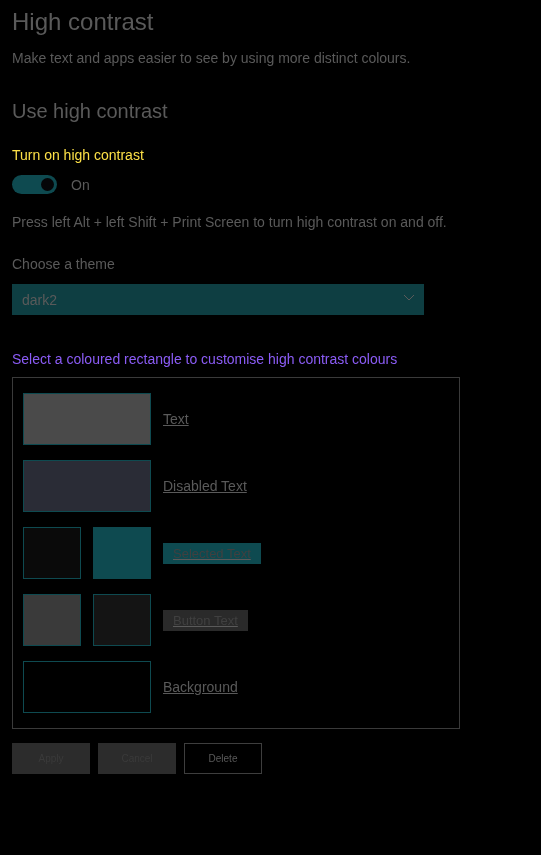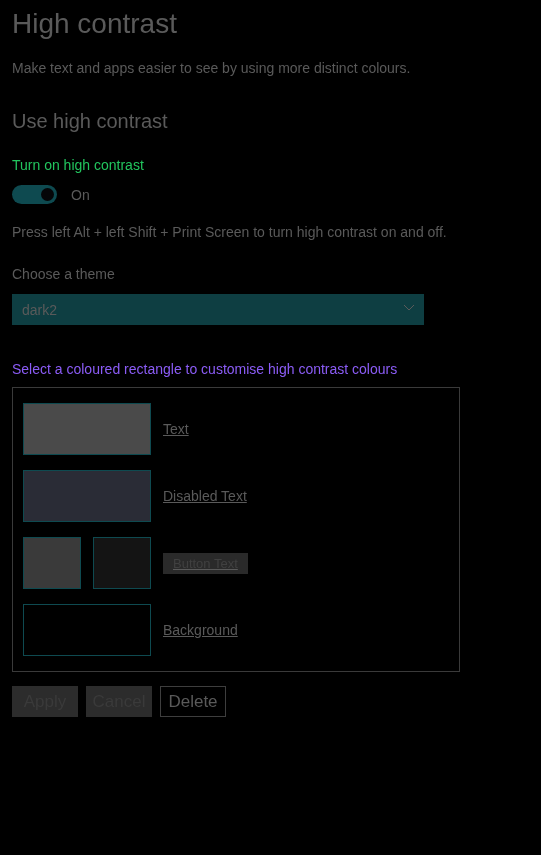--- a/index.html
+++ b/index.html
@@ -7,37 +7,37 @@
     background: #000000;
     color: #5a5a5a;
     font-family: "Segoe UI", sans-serif;
     font-size: 14px;
     width: 541px;
     height: 855px;
     padding: 8px 12px;
     overflow: hidden;
   }
   .page-title {
-    font-size: 28px;
+    font-size: 24px;
     font-weight: 350;
     color: #5a5a5a;
-    margin-bottom: 20px;
+    margin-bottom: 14px;
   }
   .subtitle-desc {
     color: #5a5a5a;
     margin-bottom: 34px;
   }
   .section-header {
     font-size: 20px;
     font-weight: 400;
     color: #5a5a5a;
     margin-bottom: 24px;
   }
   .label-row {
-    color: #22c55e;
+    color: #fde047;
     margin-bottom: 12px;
   }
   .toggle-row {
     display: flex;
     align-items: center;
     gap: 14px;
     margin-bottom: 20px;
   }
   .toggle {
     width: 45px;
@@ -121,26 +121,26 @@
     padding: 3px 10px;
     font-size: 13px;
     color: #404040;
   }
   .button-row {
     display: flex;
     gap: 8px;
     margin-top: 14px;
   }
   .btn {
-    width: 66px;
+    width: 78px;
     height: 31px;
     display: flex;
     align-items: center;
     justify-content: center;
-    font-size: 17px;
+    font-size: 10px;
     cursor: pointer;
   }
   .btn-apply {
     background: #2c2c2c;
     color: #3a3a3a;
   }
   .btn-cancel {
     background: #2c2c2c;
     color: #3a3a3a;
   }
@@ -186,20 +186,25 @@
     <div class="swatch-wide" style="background:#4a4a4a"></div>
     <span class="swatch-label">Text</span>
   </div>
 
 
   <div class="swatch-row">
     <div class="swatch-wide" style="background:#2a2c36"></div>
     <span class="swatch-label">Disabled Text</span>
   </div>
 
+  <div class="swatch-row">
+    <div class="swatch-small" style="background:#0a0a0a"></div>
+    <div class="swatch-small" style="background:#0e4a50"></div>
+    <span class="swatch-chip" style="background:#0e4a50">Selected Text</span>
+  </div>
 
   <div class="swatch-row">
     <div class="swatch-small" style="background:#3a3a3a"></div>
     <div class="swatch-small" style="background:#141414"></div>
     <span class="swatch-chip" style="background:#2a2a2a">Button Text</span>
   </div>
 
   <div class="swatch-row">
     <div class="swatch-wide" style="background:#000000"></div>
     <span class="swatch-label">Background</span>

